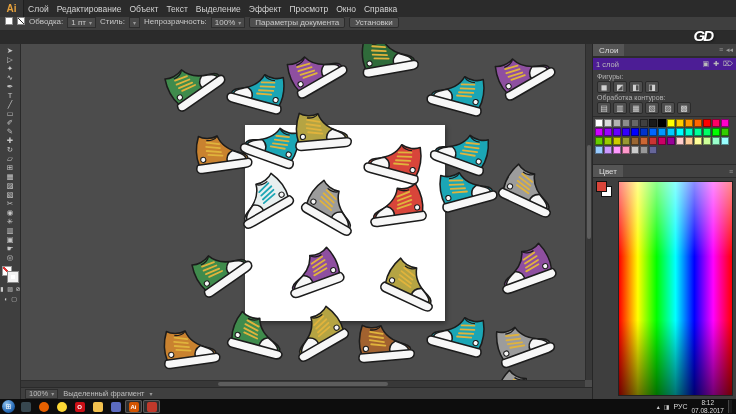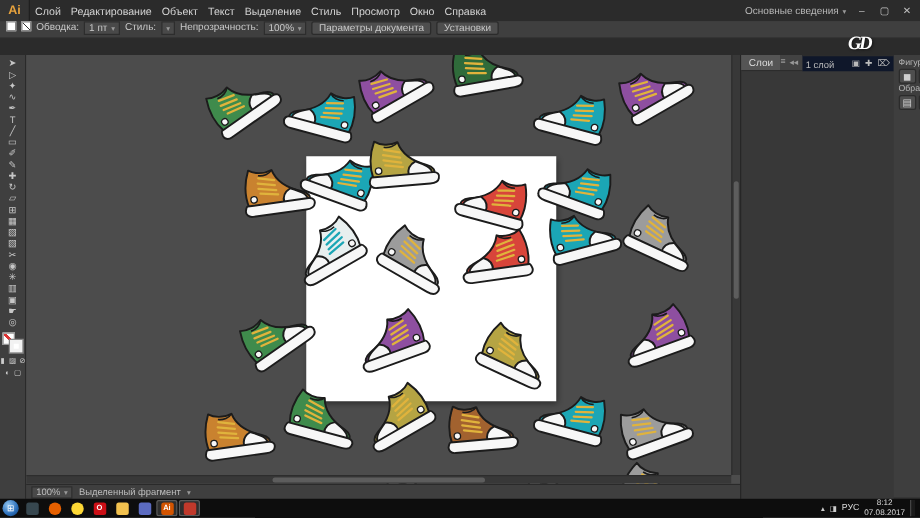--- a/index.html
+++ b/index.html
@@ -40,46 +40,46 @@
 .pattern-layer{position:absolute;inset:0}
 .shoe{position:absolute;width:62px;height:45px}
 .shoe svg{width:100%;height:100%;overflow:visible;display:block}
 .vscroll{position:absolute;top:0;right:0;bottom:7px;width:7px;background:#383838;border-left:1px solid #2d2d2d}
 .vscroll .thumb{position:absolute;left:1px;right:1px;top:30%;height:28%;background:#5d5d5d;border-radius:3px}
 .hscroll{position:absolute;left:0;right:7px;bottom:0;height:7px;background:#383838;border-top:1px solid #2d2d2d}
 .hscroll .thumb{position:absolute;top:1px;bottom:1px;left:35%;width:30%;background:#5d5d5d;border-radius:3px}
 .statusbar{height:12px;background:#3f3f3f;border-top:1px solid #2a2a2a;display:flex;align-items:center;gap:5px;padding:0 4px;font-size:7.5px;color:#bdbdbd;flex:0 0 auto}
 .zoom-box{background:#494949;border:1px solid #2d2d2d;padding:0 3px;display:flex;gap:3px;align-items:center;height:10px}
 
-.dock{width:144px;background:#383838;border-left:1px solid #262626;display:flex;flex-direction:row;flex:0 0 auto;font-size:8px}
+.dock{width:144px;background:#383838;border-left:1px solid #262626;display:flex;flex-direction:column;flex:0 0 auto;font-size:8px}
 .panel-header{height:13px;background:#424242;border-bottom:1px solid #2c2c2c;display:flex;align-items:center;flex:0 0 auto}
 .panel-tab{background:#555;color:#ddd;padding:0 6px;font-size:8px;height:100%;display:flex;align-items:center;white-space:nowrap}
 .ph-icons{margin-left:auto;padding-right:3px;color:#999;font-size:7px;display:flex;gap:3px}
 .layers-content{flex:1;background:#3e3e3e;min-height:0}
 .layer-row{height:14px;background:#4d4d4d;border-bottom:1px solid #333;display:flex;align-items:center;gap:3px;padding:0 2px}
 .eye{color:#ddd;font-size:7px}
 .layer-thumb{width:12px;height:9px;background:#fff;border:1px solid #222}
 .layer-name{color:#ddd;font-size:8px}
 .layer-right{margin-left:auto;display:flex;gap:2px;align-items:center}
 .target-circle{width:5px;height:5px;border:1px solid #aaa;border-radius:50%}
 .sel-square{width:6px;height:6px;background:#6fa8d8}
-.layers-footer{height:13px;background:#0f172a;border-top:1px solid #2c2c2c;display:flex;align-items:center;padding:0 3px;gap:14px;color:#bbb;font-size:7.5px;flex:0 0 auto}
+.layers-footer{height:13px;background:#4c1d95;border-top:1px solid #2c2c2c;display:flex;align-items:center;padding:0 3px;gap:14px;color:#bbb;font-size:7.5px;flex:0 0 auto}
 .lf-icons{margin-left:auto;display:flex;gap:4px;font-size:7px;color:#bbb}
 .pf-body{flex:0 0 auto;background:#3e3e3e;padding:2px 4px;border-bottom:1px solid #2c2c2c}
 .pf-label{color:#b5b5b5;font-size:7px;margin:1px 0}
 .pf-row{display:flex;gap:2px;flex-wrap:wrap}
 .pf-btn{width:14px;height:12px;background:#4e4e4e;border:1px solid #2b2b2b;border-radius:2px;color:#d0d0d0;font-size:8px;line-height:12px;text-align:center}
 .sw-grid{flex:0 0 auto;background:#3e3e3e;padding:2px;display:flex;flex-wrap:wrap;gap:1px;align-content:flex-start;border-bottom:1px solid #2c2c2c;height:48px}
 .swatch{width:8px;height:8px;border:1px solid rgba(0,0,0,.45)}
 .color-body{flex:1;background:#3e3e3e;padding:3px;display:flex;gap:4px;min-height:0}
 .color-fs{position:relative;width:18px;flex:0 0 auto}
 .color-fill{position:absolute;left:0;top:0;width:11px;height:11px;border:1px solid #111;z-index:2}
 .color-stroke{position:absolute;left:5px;top:5px;width:11px;height:11px;border:1px solid #111;background:#fff}
 .spectrum{flex:1;border:1px solid #222;background:linear-gradient(to bottom,rgba(255,255,255,.55),rgba(255,255,255,0) 35%,rgba(0,0,0,0) 65%,rgba(0,0,0,.55)),linear-gradient(to right,#f00,#ff0,#0f0,#0ff,#00f,#f0f,#f00)}
-.watermark{position:absolute;top:27px;right:40px;font-family:Liberation Serif, serif;font-style:italic;font-weight:bold;font-size:15px;color:#fff;letter-spacing:-2px;text-shadow:1px 1px 2px rgba(0,0,0,.5);z-index:50}
+.watermark{position:absolute;top:27px;right:24px;font-family:Liberation Sans, sans-serif;font-style:italic;font-weight:bold;font-size:15px;color:#fff;letter-spacing:-2px;text-shadow:1px 1px 2px rgba(0,0,0,.5);z-index:50}
 
 .taskbar{height:15px;background:#0d0d0d;display:flex;align-items:center;flex:0 0 auto;padding:0 2px;gap:2px}
 .start-orb{width:13px;height:13px;border-radius:50%;background:radial-gradient(circle at 35% 30%,#8ec3f0,#2a6db8 60%,#123c6e);display:flex;align-items:center;justify-content:center;color:#fff;font-size:7px;flex:0 0 auto}
 .taskbar-apps{display:flex;gap:1px;align-items:center}
 .task-icon{width:17px;height:13px;display:flex;align-items:center;justify-content:center;border-radius:2px}
 .task-icon.active{background:#2e2e2e;box-shadow:inset 0 0 0 1px #5a5a5a}
 .task-glyph{width:10px;height:10px;border-radius:2px;display:flex;align-items:center;justify-content:center;color:#fff;font-size:6px;font-weight:bold}
 .tray{margin-left:auto;display:flex;align-items:center;gap:4px;padding-right:2px}
 .tray-icon{color:#ccc;font-size:6px}
 .tray-lang{color:#ddd;font-size:7px}
@@ -103,34 +103,25 @@
 <div class="app">
 
   <div class="menubar">
     <div class="logo">Ai</div>
     <div style="display:flex">
         <span class="menu-item">Слой</span>
         <span class="menu-item">Редактирование</span>
         <span class="menu-item">Объект</span>
         <span class="menu-item">Текст</span>
         <span class="menu-item">Выделение</span>
-        <span class="menu-item">Стиль</span>
+        <span class="menu-item">Эффект</span>
         <span class="menu-item">Просмотр</span>
         <span class="menu-item">Окно</span>
         <span class="menu-item">Справка</span>
       </div>
-    <div class="menubar-right">
-      <div class="workspace">
-        <span>Основные сведения</span>
-        <span class="caret">▾</span>
-      </div>
-      <span class="winbtn">–</span>
-      <span class="winbtn">▢</span>
-      <span class="winbtn">✕</span>
-    </div>
   </div>
 
   <div class="controlbar">
     <span class="mini-swatch" style="background:#fff"></span>
     <span class="mini-swatch" style="background:linear-gradient(45deg,transparent 44%,#333 44%,#333 56%,transparent 56%),#fff"></span>
     <span>Обводка:</span>
     <span class="cb-select">
       <span>1 пт</span>
       <span class="caret">▾</span>
     </span>

